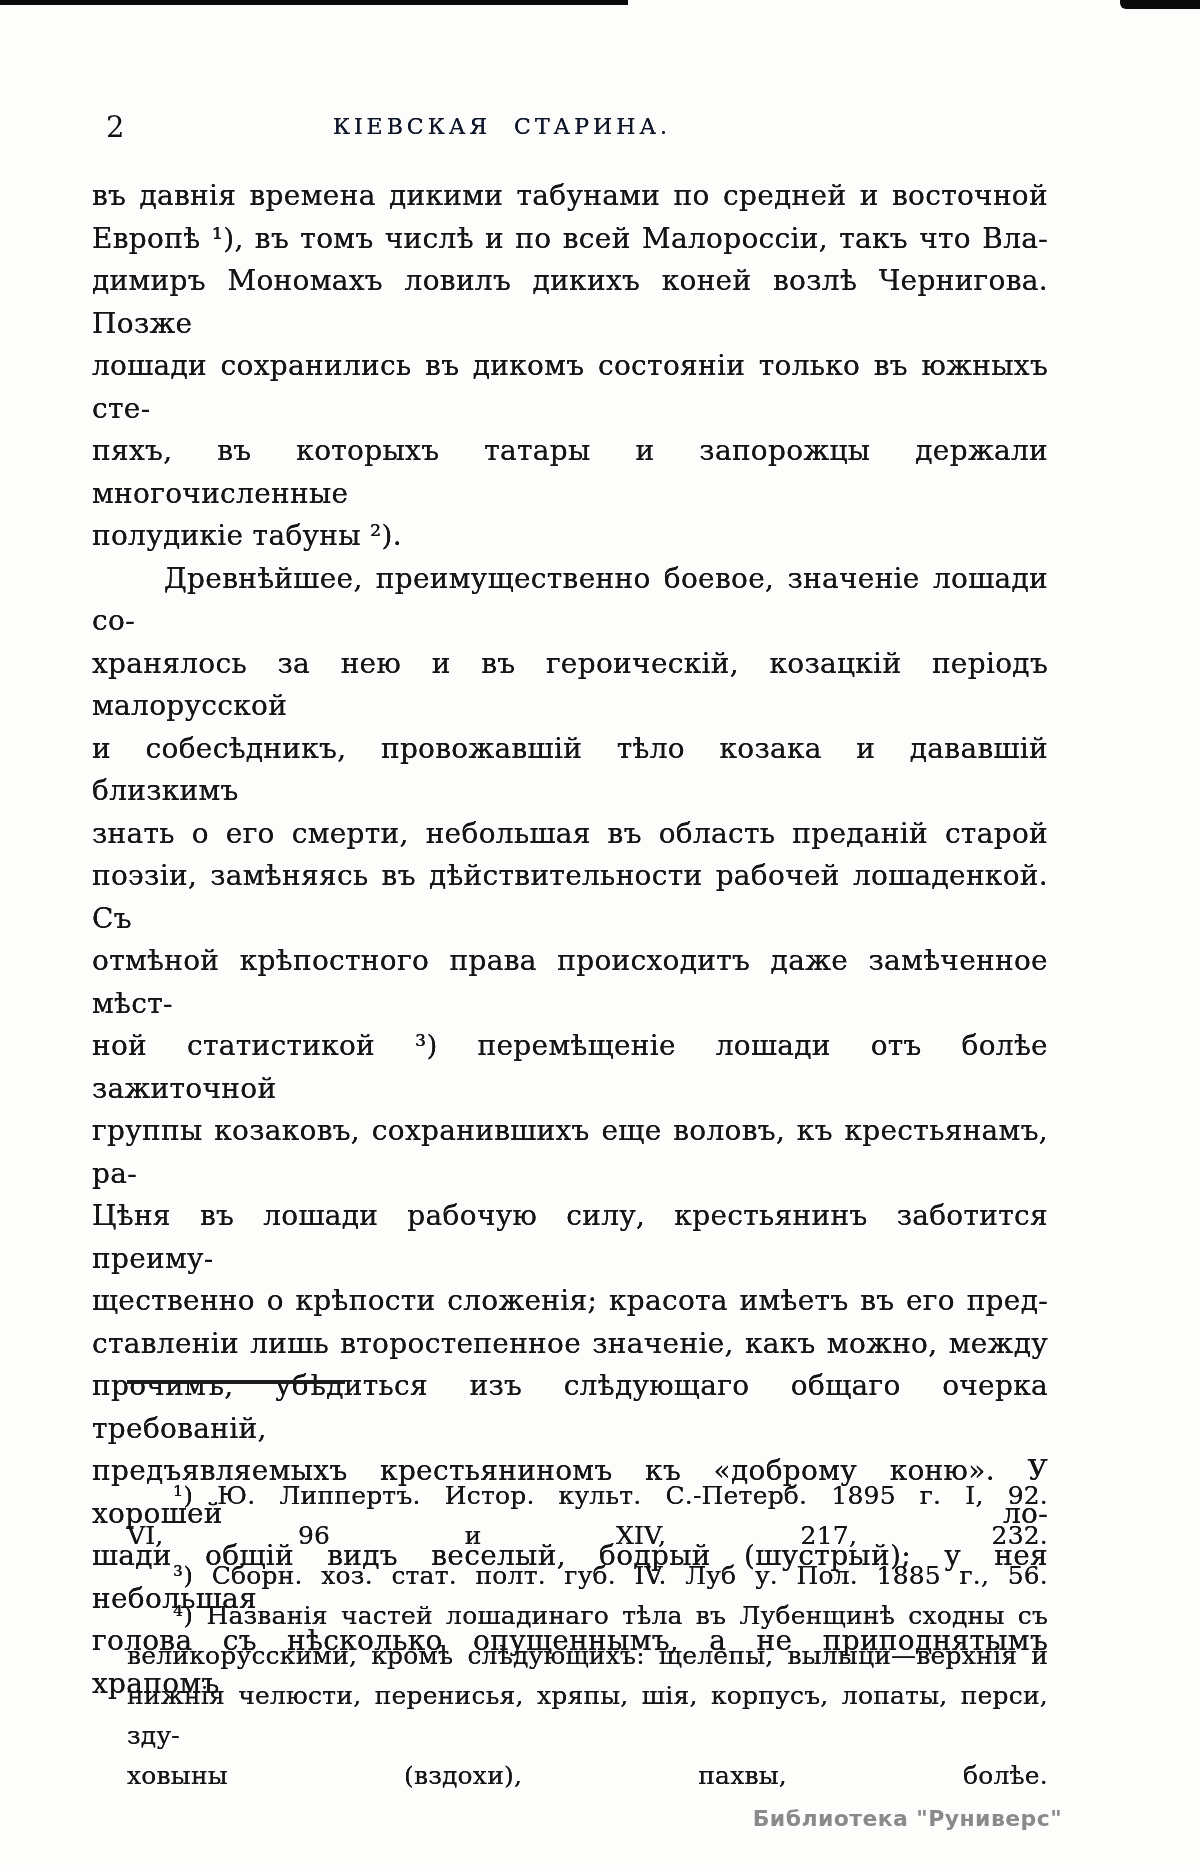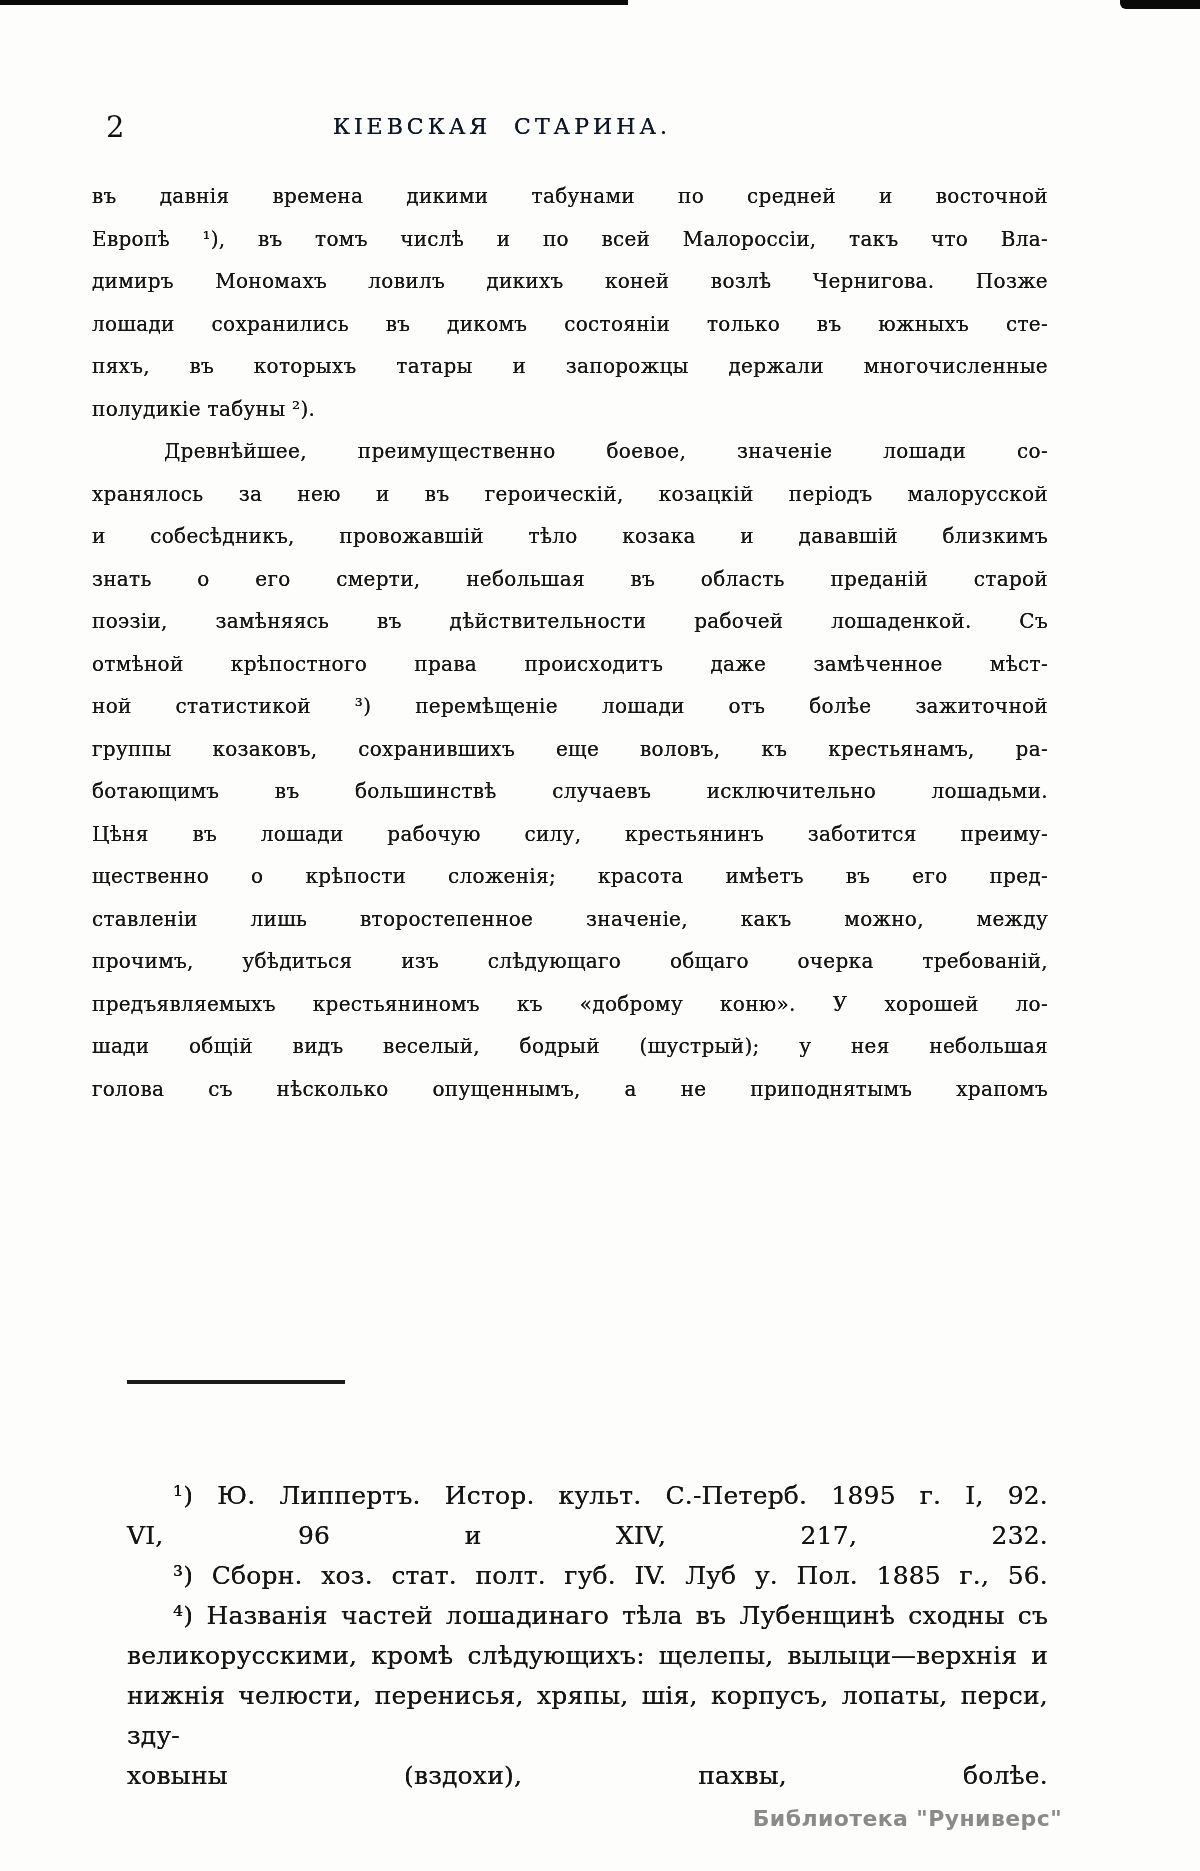--- a/index.html
+++ b/index.html
@@ -37,21 +37,21 @@
     transform: translateX(-68px);
     text-align: center;
     font-size: 22px; letter-spacing: 4px; word-spacing: 12px;
     color: #0f172a;
     text-shadow: 0 0 0.4px currentColor;
   }
   .body-text {
     position: absolute; top: 175px; left: 92px; width: 956px;
   }
   .body-text .line {
-    font-size: 20px; line-height: 42.5px;
+    font-size: 28px; line-height: 42.5px;
     letter-spacing: 0.3px;
     text-align: justify; text-align-last: justify;
     text-justify: inter-word;
     white-space: normal;
     text-shadow: 0 0 0.5px currentColor;
   }
   .body-text .line.first { text-indent: 72px; }
   .line.last { text-align-last: left; }
   .footnote-rule {
     position: absolute; top: 1380px; left: 127px;
@@ -96,21 +96,20 @@
       <div class="line">пяхъ, въ которыхъ татары и запорожцы держали многочисленные</div>
       <div class="line last">полудикіе табуны ²).</div>
       <div class="line first">Древнѣйшее, преимущественно боевое, значеніе лошади со-</div>
       <div class="line">хранялось за нею и въ героическій, козацкій періодъ малорусской</div>
       <div class="line">и собесѣдникъ, провожавшій тѣло козака и дававшій близкимъ</div>
       <div class="line">знать о его смерти, небольшая въ область преданій старой</div>
       <div class="line">поэзіи, замѣняясь въ дѣйствительности рабочей лошаденкой. Съ</div>
       <div class="line">отмѣной крѣпостного права происходитъ даже замѣченное мѣст-</div>
       <div class="line">ной статистикой ³) перемѣщеніе лошади отъ болѣе зажиточной</div>
       <div class="line">группы козаковъ, сохранившихъ еще воловъ, къ крестьянамъ, ра-</div>
-      <div class="line">ботающимъ въ большинствѣ случаевъ исключительно лошадьми.</div>
       <div class="line">Цѣня въ лошади рабочую силу, крестьянинъ заботится преиму-</div>
       <div class="line">щественно о крѣпости сложенія; красота имѣетъ въ его пред-</div>
       <div class="line">ставленіи лишь второстепенное значеніе, какъ можно, между</div>
       <div class="line">прочимъ, убѣдиться изъ слѣдующаго общаго очерка требованій,</div>
       <div class="line">предъявляемыхъ крестьяниномъ къ «доброму коню». У хорошей ло-</div>
       <div class="line">шади общій видъ веселый, бодрый (шустрый); у нея небольшая</div>
       <div class="line">голова съ нѣсколько опущеннымъ, а не приподнятымъ храпомъ</div>
     </div>
 
   <div class="footnote-rule"></div>

